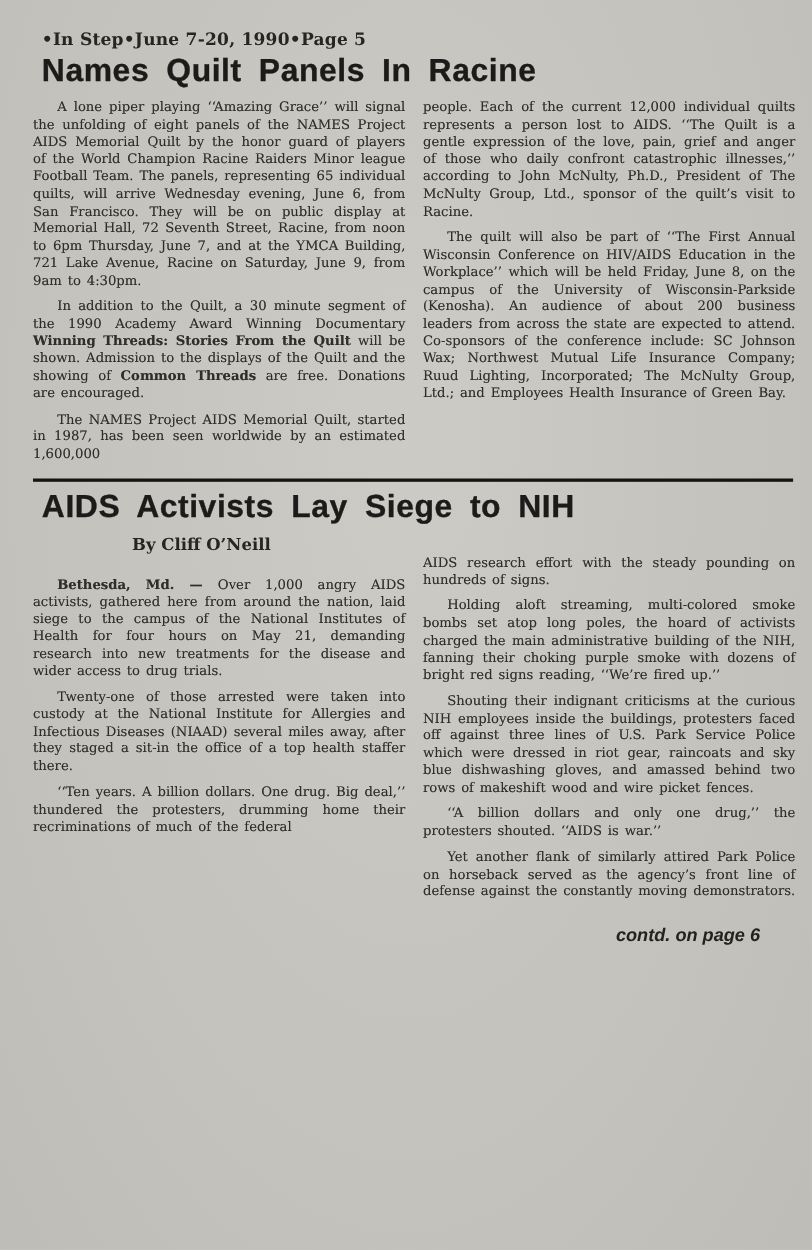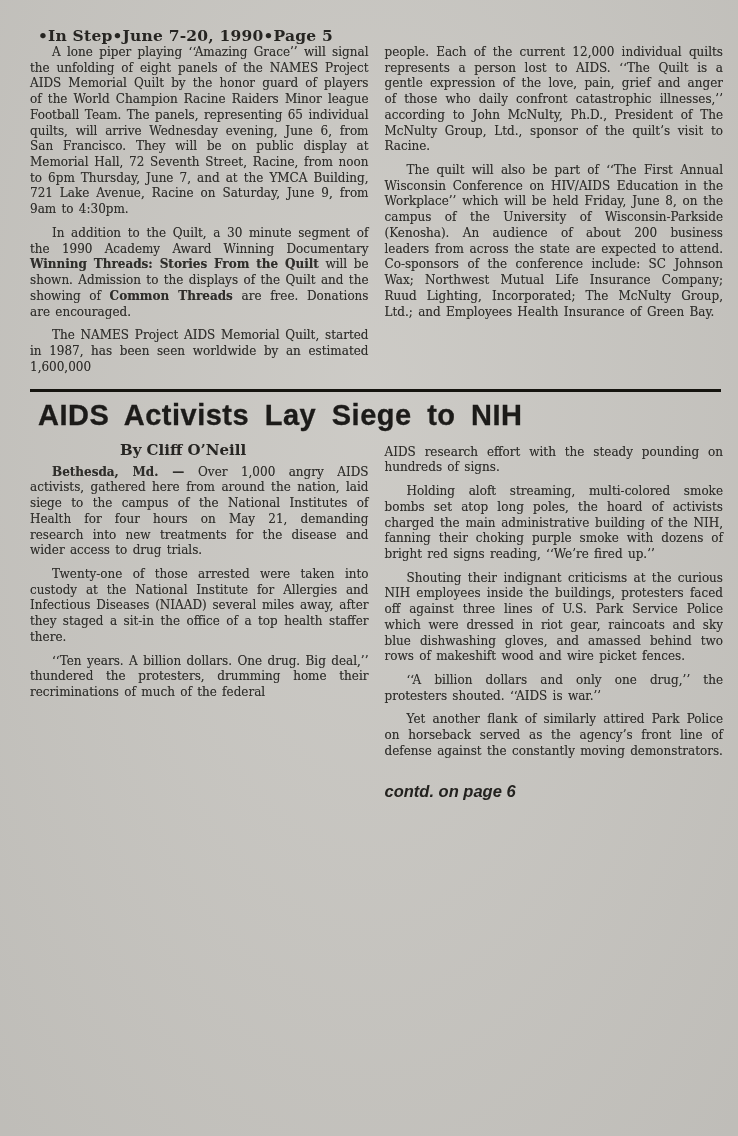--- a/index.html
+++ b/index.html
@@ -60,44 +60,45 @@
   .para.no-indent{text-indent:0;}
   .divider{
     height:3px;
     background:#15140f;
     margin:6px 2px 8px 0;
   }
   .byline{
     font-family:"DejaVu Serif", serif;
     font-weight:bold;
     font-size:15px;
-    margin:2px 0 4px 90px;
+    margin:2px 0 18px 90px;
     color:#262522;
   }
   .art2 .col-right{padding-top:0;margin-top:-18px;}
   .art2 .col-left .para:first-child{margin-top:2px;}
   .contd{
     font-family:"Liberation Sans", sans-serif;
     font-weight:bold;
     font-style:italic;
     font-size:16.5px;
-    text-align:left;
+    text-align:right;
     padding-right:32px;
     margin-top:22px;
     color:#23221f;
   }
 </style>
 </head>
 <body>
 
 <div class="page">
 
   <div class="masthead">•In Step•June 7-20, 1990•Page 5</div>
 
   <section>
+    <h1 class="headline">Names Quilt Panels In Racine</h1>
     <div class="columns">
       <div class="col col-left">
           <p class="para"><span>A lone piper playing ‘‘Amazing Grace’’ will signal the unfolding of eight panels of the NAMES Project AIDS Memorial Quilt by the honor guard of players of the World Champion Racine Raiders Minor league Football Team. The panels, representing 65 individual quilts, will arrive Wednesday evening, June 6, from San Francisco. They will be on public display at Memorial Hall, 72 Seventh Street, Racine, from noon to 6pm Thursday, June 7, and at the YMCA Building, 721 Lake Avenue, Racine on Saturday, June 9, from 9am to 4:30pm.</span></p>
           <p class="para"><span>In addition to the Quilt, a 30 minute segment of the 1990 Academy Award Winning Documentary </span><b>Winning Threads: Stories From the Quilt</b><span> will be shown. Admission to the displays of the Quilt and the showing of </span><b>Common Threads</b><span> are free. Donations are encouraged.</span></p>
           <p class="para"><span>The NAMES Project AIDS Memorial Quilt, started in 1987, has been seen worldwide by an estimated 1,600,000</span></p>
         </div>
       <div class="col col-right">
           <p class="para no-indent"><span>people. Each of the current 12,000 individual quilts represents a person lost to AIDS. ‘‘The Quilt is a gentle expression of the love, pain, grief and anger of those who daily confront catastrophic illnesses,’’ according to John McNulty, Ph.D., President of The McNulty Group, Ltd., sponsor of the quilt’s visit to Racine.</span></p>
           <p class="para"><span>The quilt will also be part of ‘‘The First Annual Wisconsin Conference on HIV/AIDS Education in the Workplace’’ which will be held Friday, June 8, on the campus of the University of Wisconsin-Parkside (Kenosha). An audience of about 200 business leaders from across the state are expected to attend. Co-sponsors of the conference include: SC Johnson Wax; Northwest Mutual Life Insurance Company; Ruud Lighting, Incorporated; The McNulty Group, Ltd.; and Employees Health Insurance of Green Bay.</span></p>
         </div>

